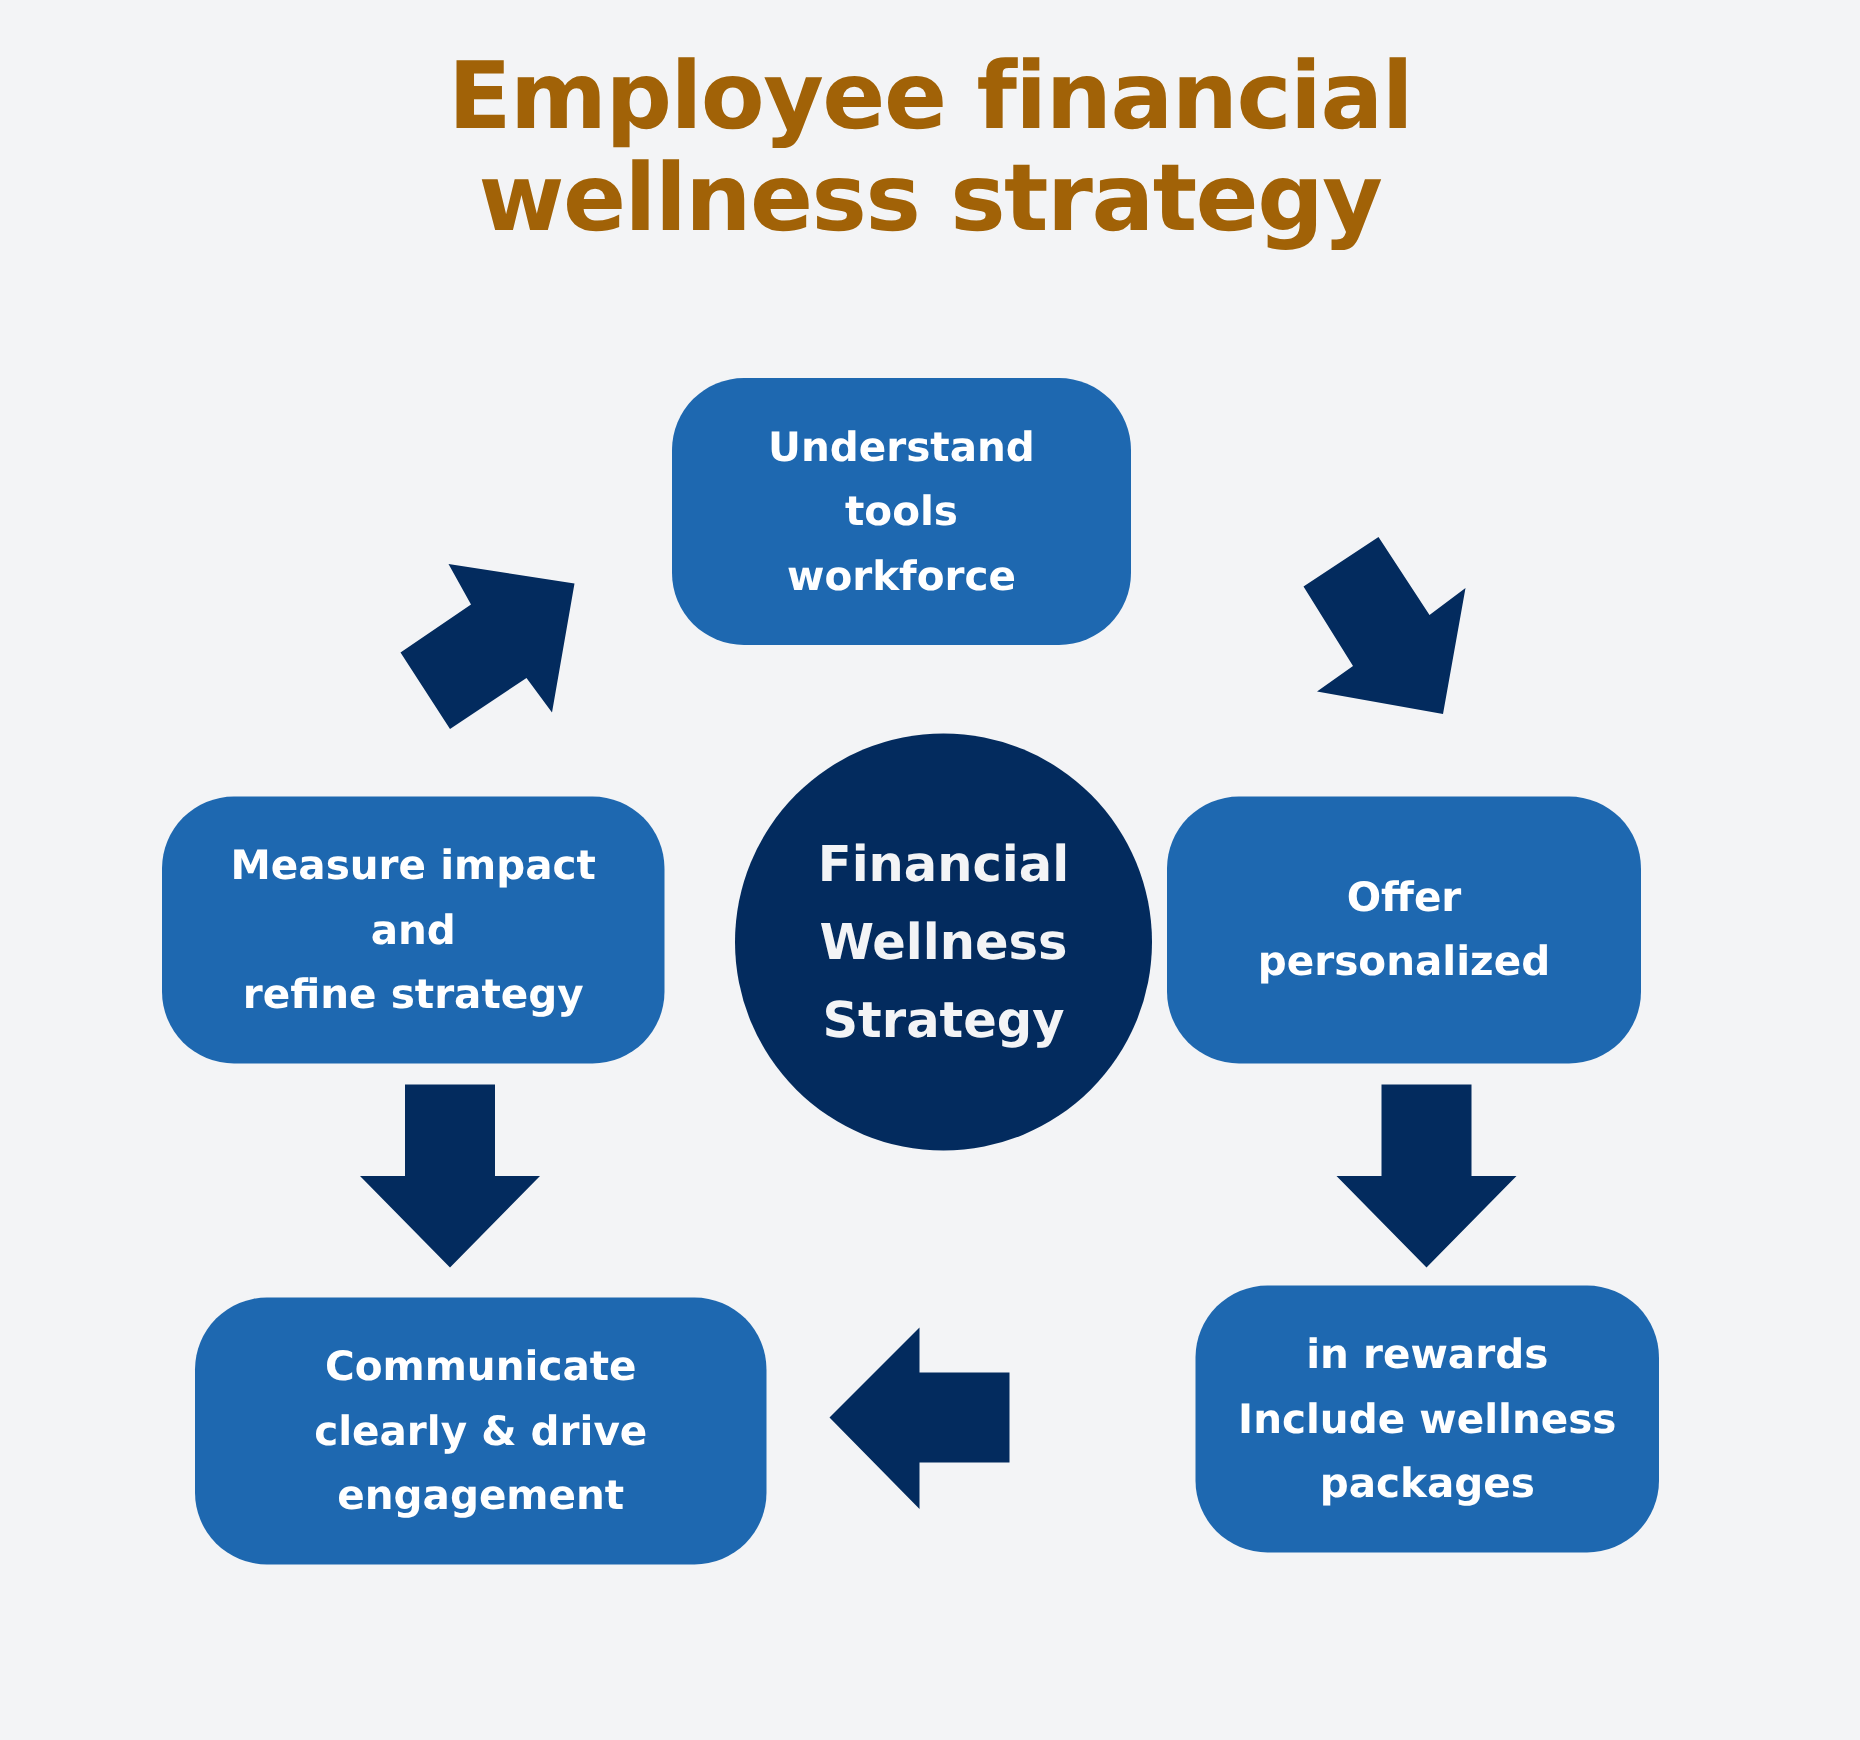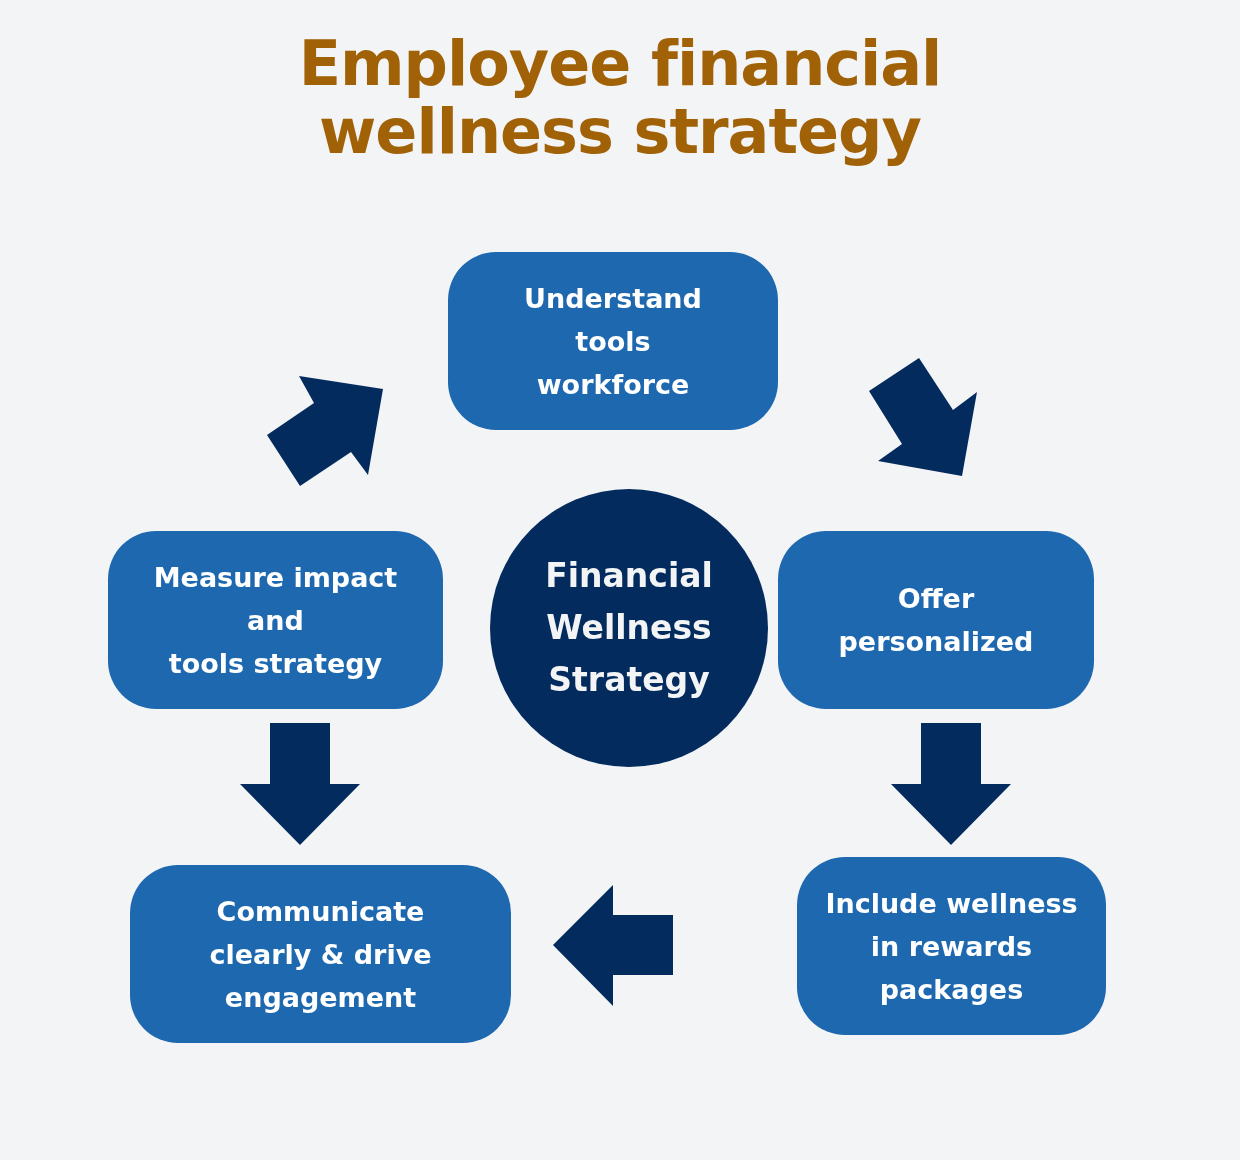--- a/index.html
+++ b/index.html
@@ -52,56 +52,56 @@
 
   <polygon fill="#032b5e" points="869,391 919,358 953,410 977,392 962,476 878,461 902,444"></polygon>
 
   <polygon fill="#032b5e" points="270,723 330,723 330,784 360,784 300,845 240,784 270,784"></polygon>
 
   <polygon fill="#032b5e" points="921,723 981,723 981,784 1011,784 951,845 891,784 921,784"></polygon>
 
   <polygon fill="#032b5e" points="673,915 673,975 613,975 613,1006 553,945 613,885 613,915"></polygon>
 </svg>
 
-<div class="box" style="left:448px; top:252px; width:330px; height:178px;">
+<div class="box" style="left:448px; top:252px; width:306px; height:178px;">
   <div class="lines">
     <span>Understand</span>
     <span>tools</span>
     <span>workforce</span>
   </div>
 </div>
 
 <div class="box" style="left:778px; top:531px; width:316px; height:178px;">
   <div class="lines">
     <span>Offer</span>
     <span>personalized</span>
   </div>
 </div>
 
 <div class="box" style="left:797px; top:857px; width:309px; height:178px;">
   <div class="lines">
+    <span>in rewards</span>
     <span>Include wellness</span>
-    <span>in rewards</span>
     <span>packages</span>
   </div>
 </div>
 
 <div class="box" style="left:130px; top:865px; width:381px; height:178px;">
   <div class="lines">
     <span>Communicate</span>
     <span>clearly &amp; drive</span>
     <span>engagement</span>
   </div>
 </div>
 
 <div class="box" style="left:108px; top:531px; width:335px; height:178px;">
   <div class="lines">
     <span>Measure impact</span>
     <span>and</span>
-    <span>tools strategy</span>
+    <span>refine strategy</span>
   </div>
 </div>
 
 <div class="center">
   <div>
     <span>Financial</span>
     <span>Wellness</span>
     <span>Strategy</span>
   </div>
 </div>

